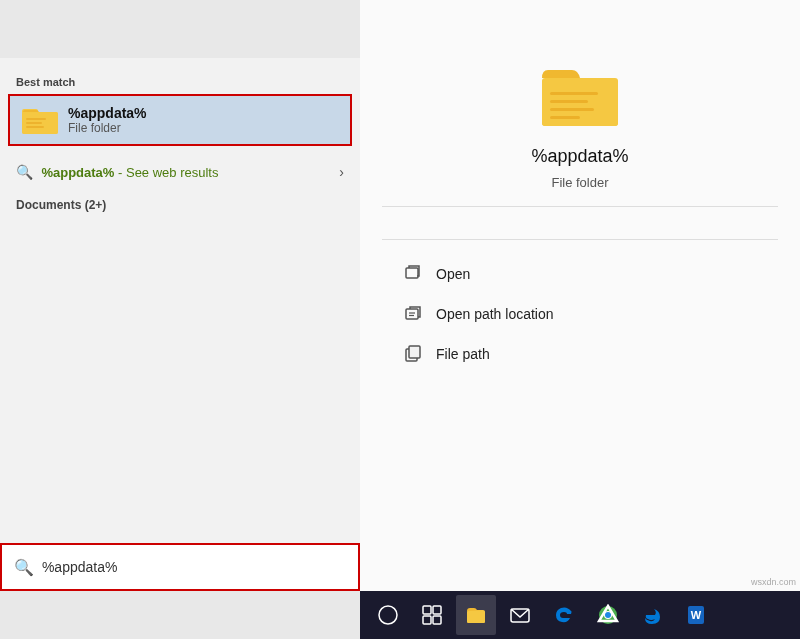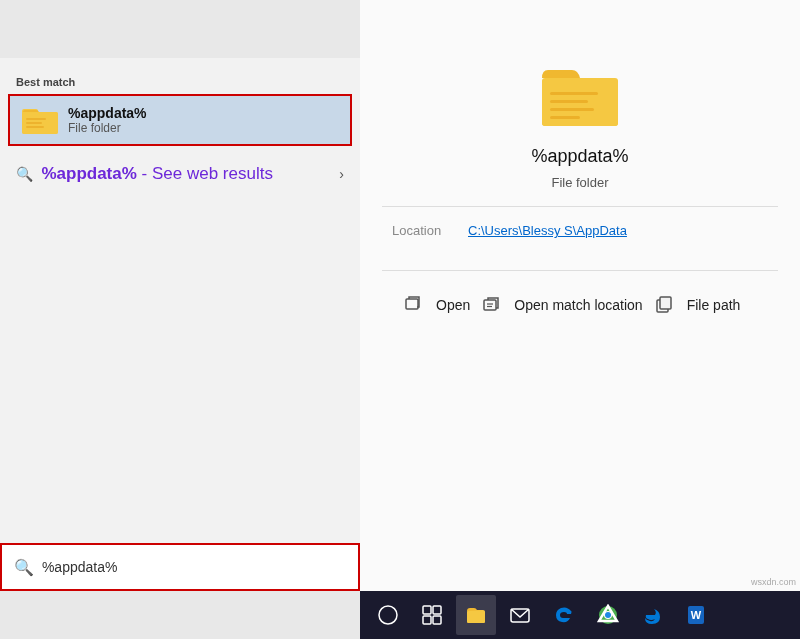--- a/index.html
+++ b/index.html
@@ -116,22 +116,22 @@
       gap: 8px;
       cursor: pointer;
     }
 
     .web-search-icon {
       font-size: 14px;
       color: #555;
     }
 
     .web-search-text {
-      font-size: 17px;
-      color: #6d28d9;
+      font-size: 13px;
+      color: #4d7c0f;
       flex: 1;
     }
 
     .web-search-text strong {
       font-weight: 600;
     }
 
     .chevron {
       color: #555;
       font-size: 14px;
@@ -194,21 +194,21 @@
       font-size: 13px;
       color: #0066cc;
       text-decoration: underline;
       cursor: pointer;
     }
 
     .detail-actions {
       width: 100%;
       padding: 0 40px;
       display: flex;
-      flex-direction: row;
+      flex-direction: column;
       gap: 4px;
     }
 
     .detail-action-item {
       display: flex;
       align-items: center;
       gap: 12px;
       padding: 8px 4px;
       cursor: pointer;
     }
@@ -305,20 +305,21 @@
       <div class="web-search-item">
         <span class="web-search-icon">🔍</span>
         <span class="web-search-text">
           <strong>%appdata%</strong><span> - See web results</span>
         </span>
         <span class="chevron">›</span>
       </div>
     </div>
 
 
+    <div class="subsection-label">Documents (2+)</div>
 
   </div>
 
   <div class="search-bar">
     <span class="search-bar-icon">🔍</span>
     <span class="search-bar-text">%appdata%</span>
   </div>
 </div>
 
 <div class="detail-panel">
@@ -338,26 +339,20 @@
       <rect x="10" y="48" width="44" height="3" rx="1.5" fill="#E8A520" opacity="0.7"></rect>
       <rect x="10" y="56" width="30" height="3" rx="1.5" fill="#E8A520" opacity="0.7"></rect>
     </svg>
 
     <div class="detail-title">%appdata%</div>
     <div class="detail-subtitle">File folder</div>
   </div>
 
   <div class="detail-divider"></div>
 
-  <div class="detail-info">
-    <div class="detail-location-row">
-      <span class="detail-location-label">Location</span>
-      <span class="detail-location-value">C:\Users\Blessy S\AppData</span>
-    </div>
-  </div>
 
   <div class="detail-divider"></div>
 
   <div class="detail-actions">
 
     <div class="detail-action-item">
       <div class="action-icon">
         <svg class="icon-svg" viewBox="0 0 18 18">
           <rect x="1" y="3" width="12" height="10" rx="1" fill="none" stroke="#555" stroke-width="1.5"></rect>
           <path d="M4,3 L4,1 L14,1 L14,11 L12,11" fill="none" stroke="#555" stroke-width="1.5"></path>
@@ -368,21 +363,21 @@
 
     <div class="detail-action-item">
       <div class="action-icon">
         <svg class="icon-svg" viewBox="0 0 18 18">
           <rect x="1" y="4" width="12" height="10" rx="1" fill="none" stroke="#555" stroke-width="1.5"></rect>
           <path d="M5,4 L5,2 L15,2 L15,12 L13,12" fill="none" stroke="#555" stroke-width="1.5"></path>
           <path d="M4,8 L10,8" stroke="#555" stroke-width="1.2"></path>
           <path d="M4,10.5 L9,10.5" stroke="#555" stroke-width="1.2"></path>
         </svg>
       </div>
-      <span class="action-label">Open match location</span>
+      <span class="action-label">Open path location</span>
     </div>
 
     <div class="detail-action-item">
       <div class="action-icon">
         <svg class="icon-svg" viewBox="0 0 18 18">
           <rect x="1" y="4" width="11" height="12" rx="1" fill="none" stroke="#555" stroke-width="1.5"></rect>
           <rect x="4" y="1" width="11" height="12" rx="1" fill="#f2f2f2" stroke="#555" stroke-width="1.5"></rect>
         </svg>
       </div>
       <span class="action-label">File path</span>

